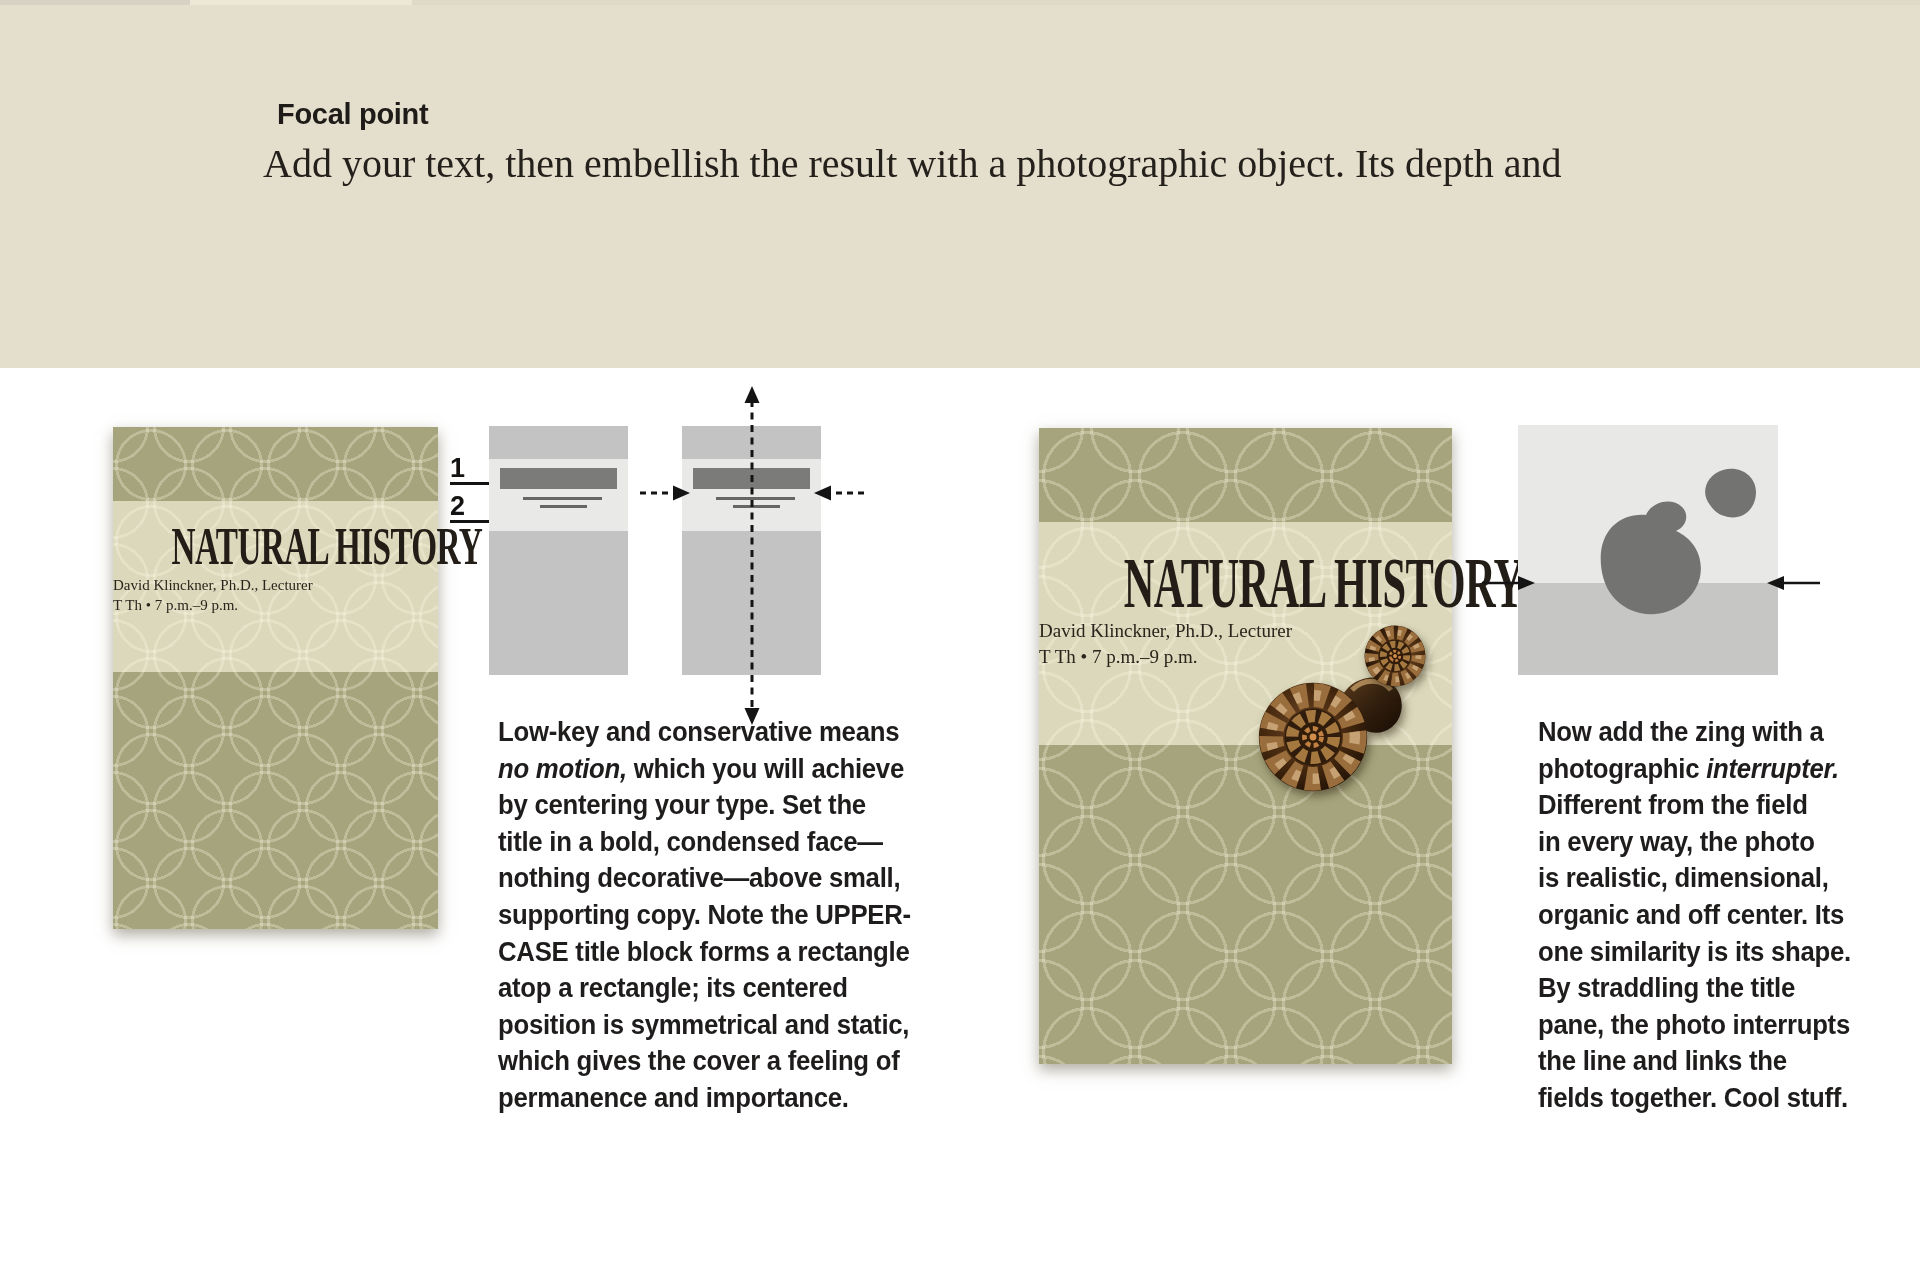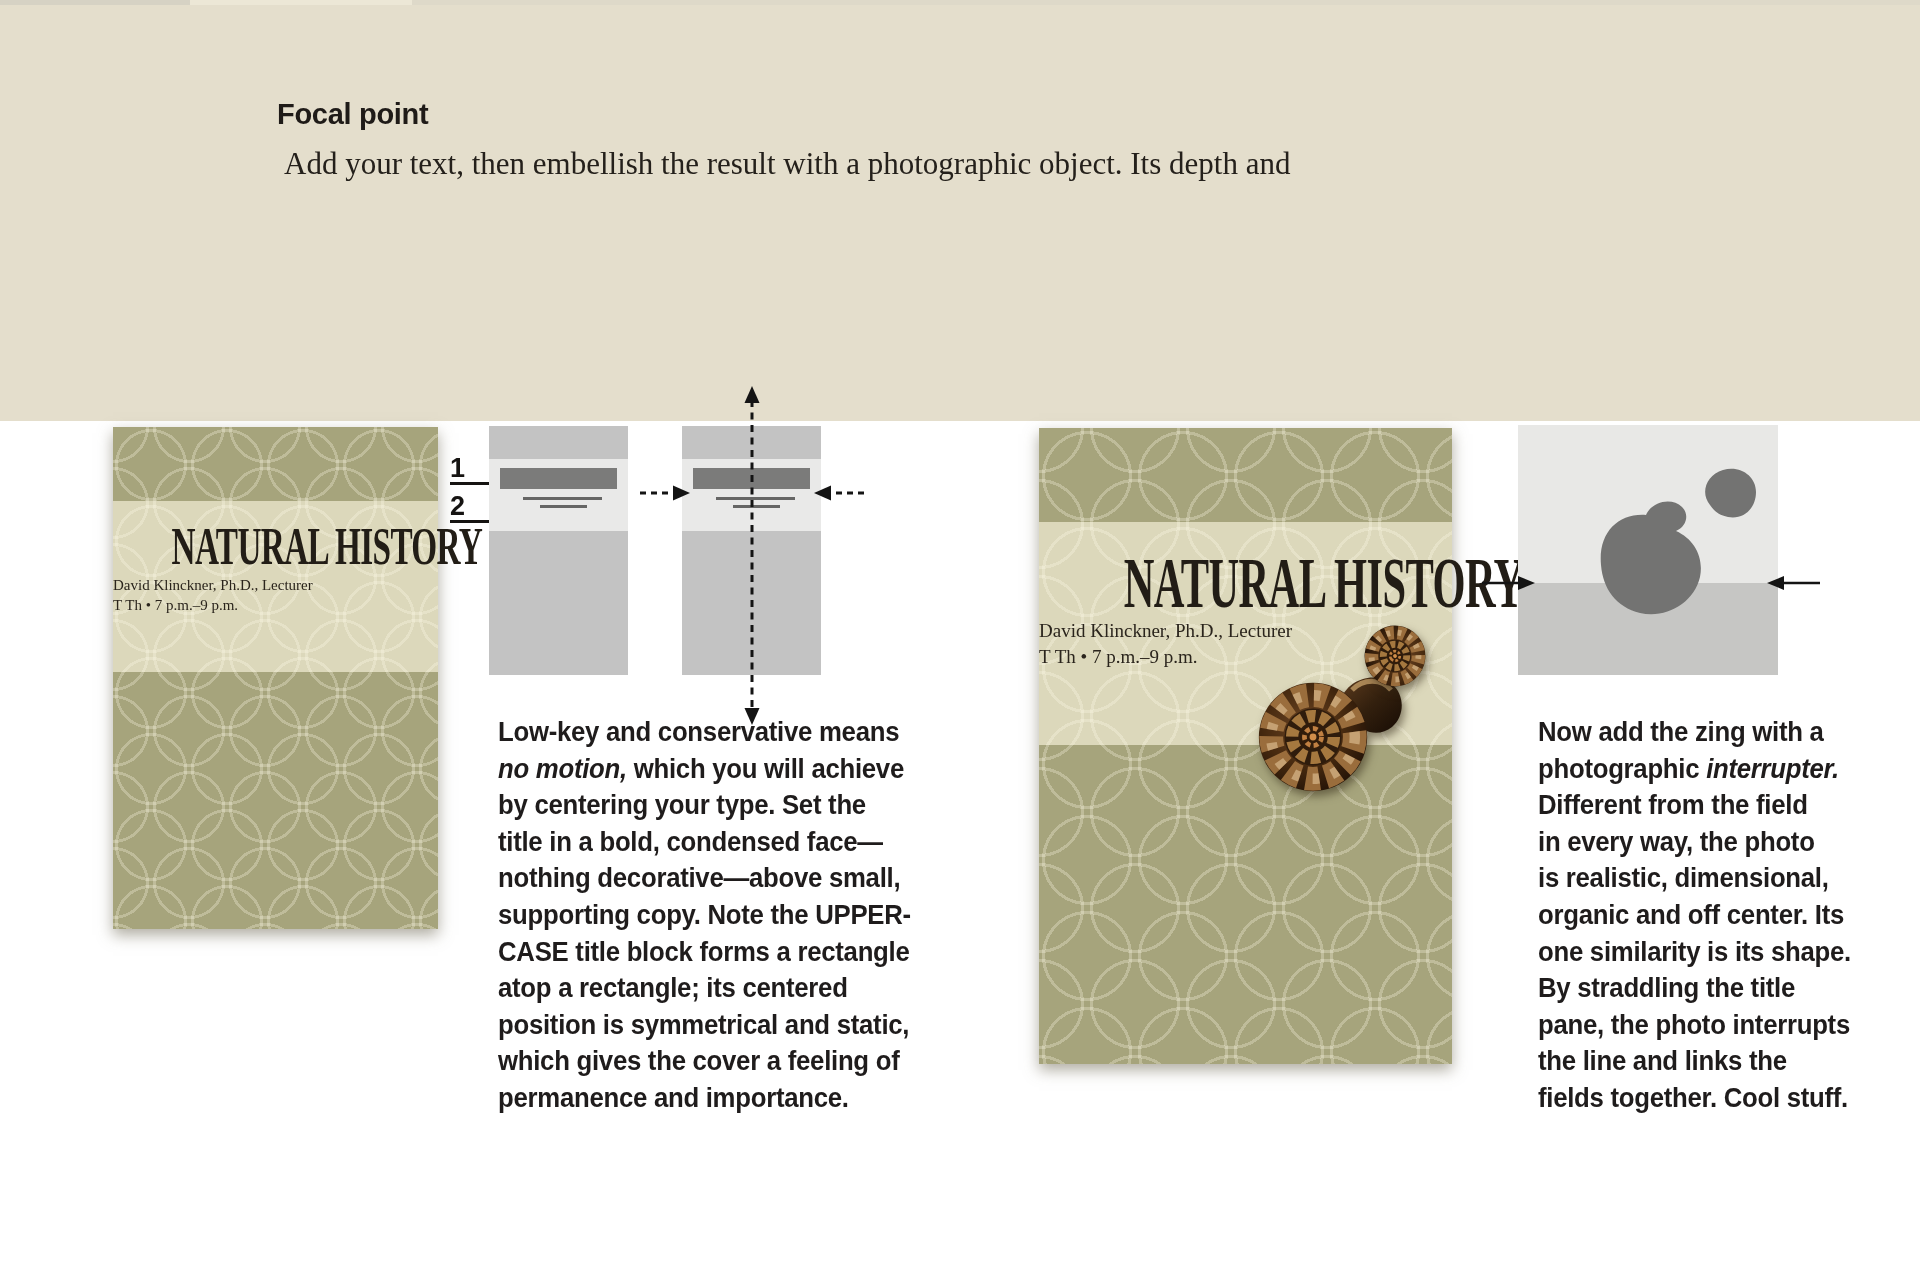--- a/index.html
+++ b/index.html
@@ -1,28 +1,28 @@
 <!DOCTYPE html>
 <html style="--beige: #e4decc; --olive: #a6a47c; --cream: #dcd8bb; --ink: #1f1b18; --gray-band: #c3c3c3; --gray-light: #e9e9e8; --gray-bar: #7b7b7a; --gray-rule: #666665; --photo-light: #e8e8e6; --photo-dark: #c6c6c4; --blob-gray: #737372; --arrow-ink: #141414; --fossil-brown: #46290f; --fossil-tan: #9a6d3c;"><head>
 <meta charset="utf-8">
 <style>
   html,body{margin:0;padding:0;background:#ffffff;}
   .canvas{position:relative;width:1920px;height:1280px;background:#fff;overflow:hidden;
           font-family:"Liberation Sans",sans-serif;}
 
   
-  .intro-band{position:absolute;left:0;top:0;width:1920px;height:421px;background:var(--beige);text-align:center;}
+  .intro-band{position:absolute;left:0;top:0;width:1920px;height:368px;background:var(--beige);text-align:center;}
   .edge-strip{position:absolute;top:0;height:5px;}
   .edge-a{left:0;width:190px;background:#d6d2c4;}
   .edge-b{left:190px;width:222px;background:#ece7d6;}
   .edge-c{left:412px;width:1508px;background:#ded9c9;}
   .section-title{position:absolute;left:277px;top:98px;font-size:29px;font-weight:700;
                  color:var(--ink);letter-spacing:-0.3px;}
-  .intro-copy{position:absolute;left:284px;top:141px;font-family:"Liberation Serif",serif;
-              font-size:31px;line-height:46px;color:#24201b;white-space:nowrap;}
+  .intro-copy{position:absolute;left:263px;top:141px;font-family:"Liberation Serif",serif;
+              font-size:40px;line-height:46px;color:#24201b;white-space:nowrap;}
 
   
   .cover{position:absolute;background:var(--olive);box-shadow:0 6px 14px rgba(110,104,84,.55);}
   .cover-left{left:113px;top:427px;width:325px;height:502px;}
   .cover-right{left:1039px;top:428px;width:413px;height:636px;}
   .cream-band{position:absolute;left:0;right:0;background:var(--cream);}
   .cover-left  .cream-band{top:74px;height:171px;}
   .cover-right .cream-band{top:94px;height:223px;}
   .pattern{position:absolute;inset:0;pointer-events:none;
     background-image:

